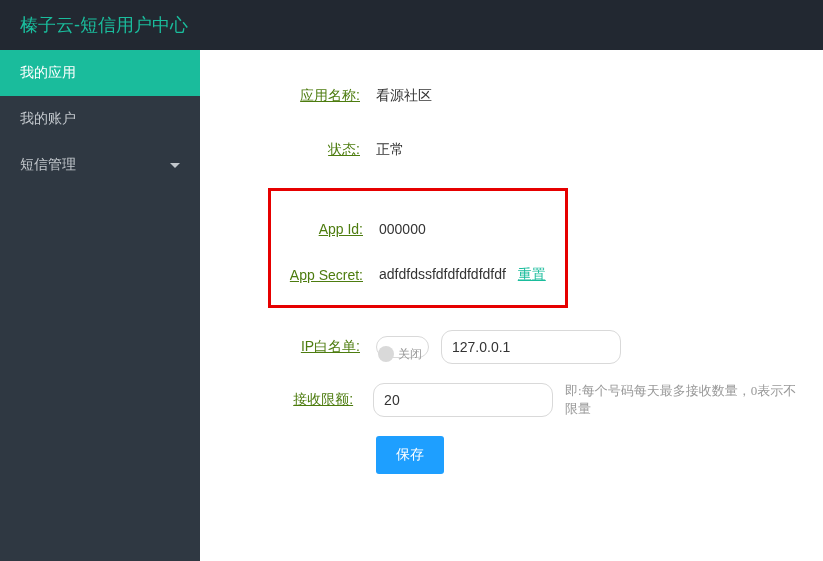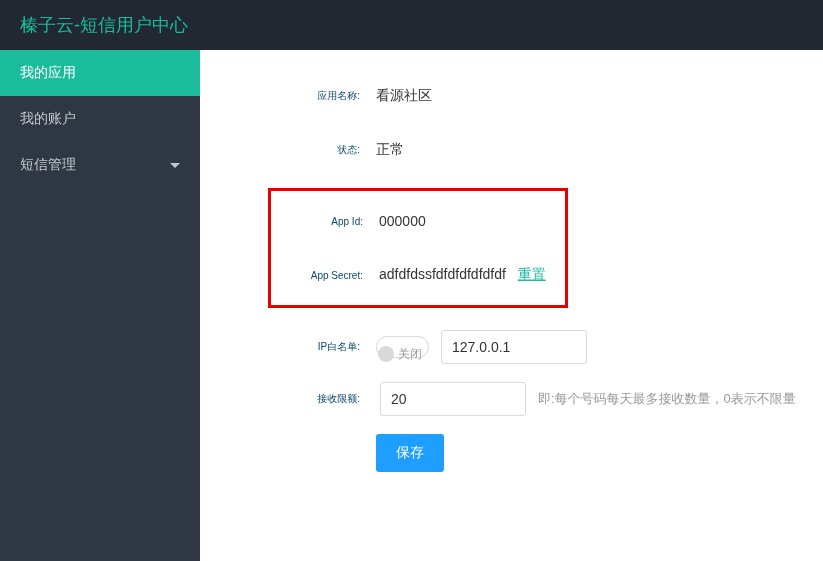--- a/index.html
+++ b/index.html
@@ -65,40 +65,42 @@
     }
     .form-row {
       display: flex;
       align-items: center;
       margin-bottom: 22px;
       min-height: 32px;
     }
     .form-label {
       width: 100px;
       text-align: right;
-      color: #0c4a6e;
-      font-size: 10px;
+      color: #4d7c0f;
+      font-size: 14px;
       padding-right: 8px;
+      text-decoration: underline;
     }
     .form-value {
       color: #333;
       font-size: 14px;
       padding-left: 8px;
     }
     .highlight-box {
       border: 3px solid #e60000;
       padding: 14px 0;
       margin-bottom: 22px;
       width: 300px;
     }
     .highlight-box .form-row {
       margin-bottom: 0;
     }
     .highlight-box .form-row:first-child {
       margin-bottom: 22px;
+      align-items: flex-end;
     }
     .reset-link {
       color: #1abc9c;
       text-decoration: underline;
       margin-left: 8px;
       cursor: pointer;
       font-size: 14px;
     }
     .toggle {
       display: inline-flex;
@@ -116,32 +118,33 @@
     }
     .toggle-circle {
       width: 16px;
       height: 16px;
       border-radius: 50%;
       background: #d9d9d9;
       margin-right: 4px;
     }
     .text-input {
       border: 1px solid #d9d9d9;
-      border-radius: 3px;
+      border-radius: 11px;
       height: 34px;
       padding: 0 10px;
       font-size: 14px;
       color: #333;
-      width: 146px;
+      width: 180px;
       outline: none;
     }
     .help-text {
       color: #999;
       font-size: 13px;
       margin-left: 12px;
+      font-family: Liberation Serif, serif;
     }
     .save-btn {
       background: #1e9fff;
       color: #fff;
       border: none;
       border-radius: 3px;
       height: 38px;
       padding: 0 20px;
       font-size: 14px;
       cursor: pointer;

